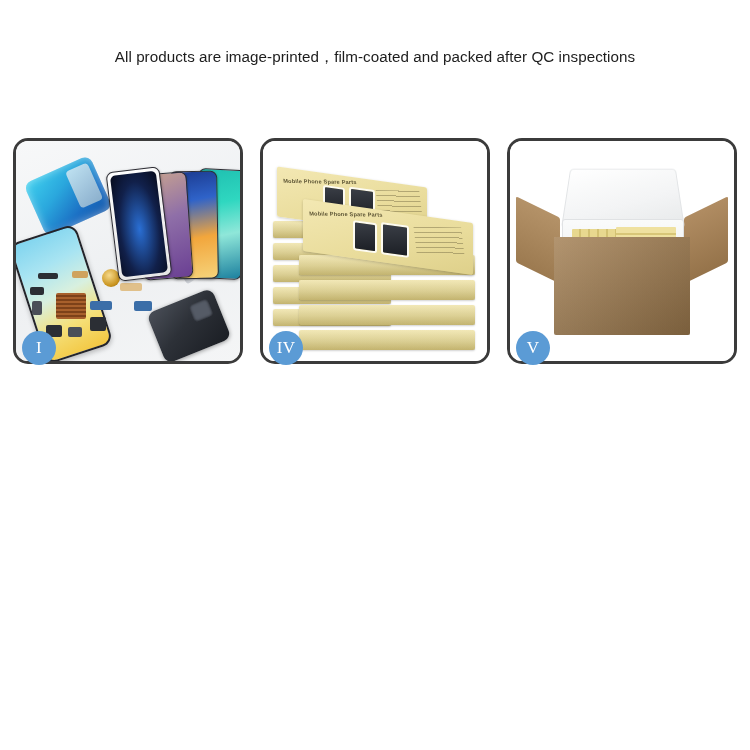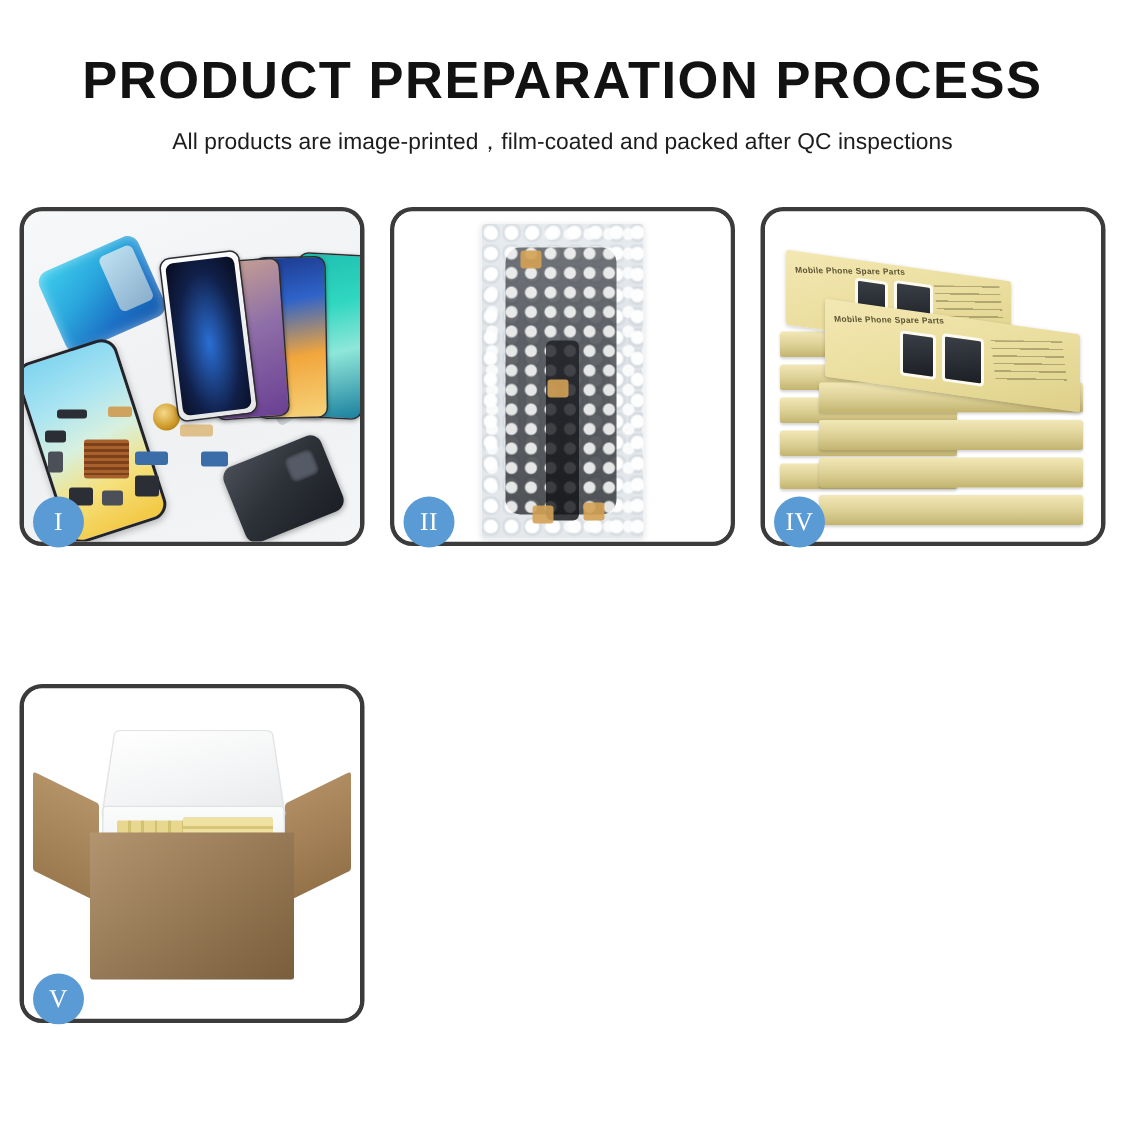--- a/index.html
+++ b/index.html
@@ -347,21 +347,20 @@
   .tapeSq{ position:absolute; background: rgba(150,120,80,.55); }
   .ts1{ left:44px; top:104px; width:18px; height:22px; transform: skewY(18deg); }
   .ts2{ left:44px; top:166px; width:18px; height:20px; transform: skewY(18deg); }
 </style>
 </head>
 <body>
 
 <div class="page">
 
   <div class="header">
-    <div class="title">PRODUCT PREPARATION PROCESS</div>
     <div class="subtitle">All products are image-printed，film-coated and packed after QC inspections</div>
   </div>
 
   <div class="grid">
 
     <div class="panel p1">
       <div class="photo">
         <div class="adhesive"></div>
         <div class="fan">
           <div class="ph ph1"></div>
@@ -381,32 +380,20 @@
         <div class="bit b7"></div>
         <div class="bit b8"></div>
         <div class="bit b9"></div>
         <div class="bit b10"></div>
         <div class="backplate"></div>
         <div class="screwdriver"></div>
       </div>
       <div class="badge">I</div>
     </div>
 
-    <div class="panel p2">
-      <div class="photo">
-        <div class="bubblepack">
-          <div class="flexcable"></div>
-          <div class="tape t1"></div>
-          <div class="tape t2"></div>
-          <div class="tape t3"></div>
-          <div class="tape t4"></div>
-        </div>
-      </div>
-      <div class="badge">II</div>
-    </div>
 
 
     <div class="panel p4">
       <div class="photo">
         <div class="stack">
 
           <div class="sbox" style="left:0px; top:62px; width:118px; height:17px;">
               <div class="side"></div>
             </div>
           <div class="sbox" style="left:0px; top:84px; width:118px; height:17px;">

